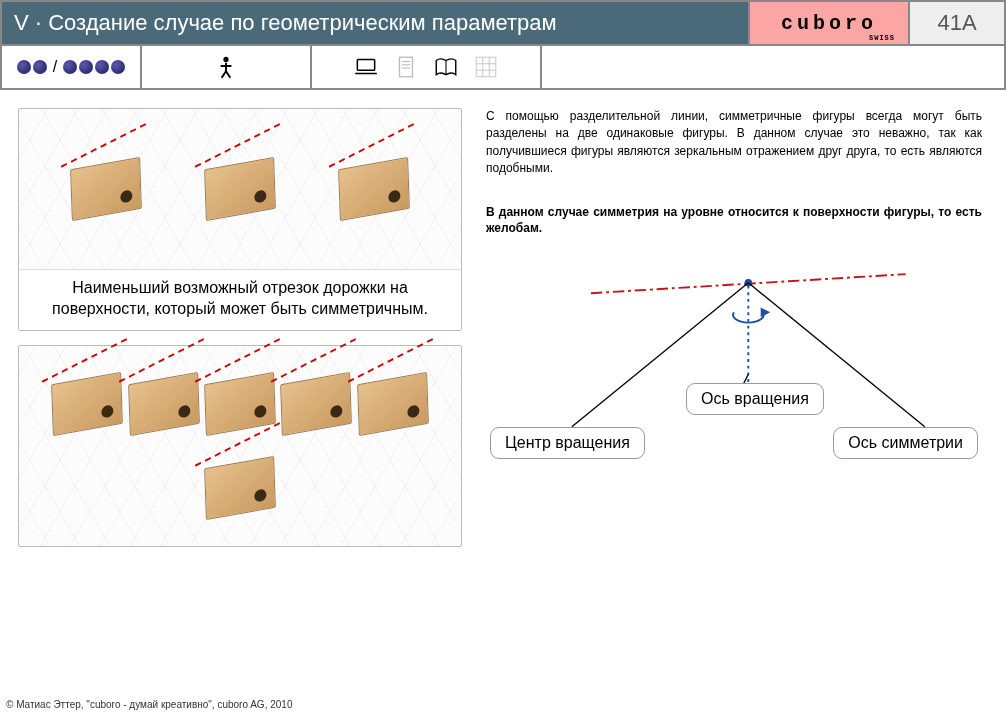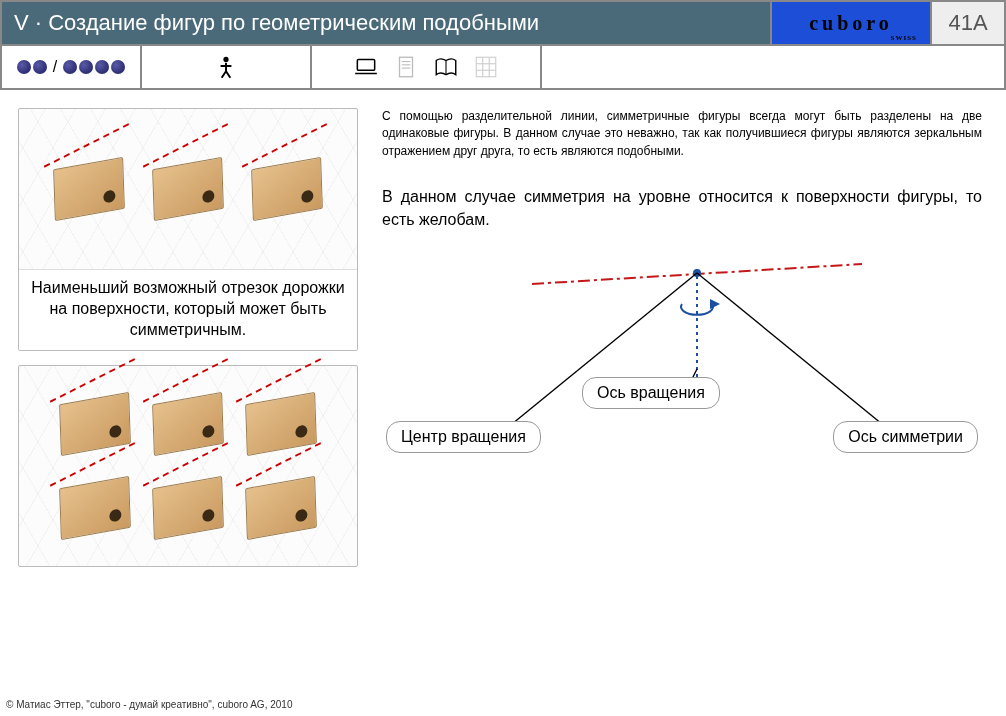--- a/index.html
+++ b/index.html
@@ -18,40 +18,40 @@
     flex: 1;
     background: #4a6a7a;
     color: #fff;
     font-size: 22px;
     padding: 8px 12px;
     display: flex;
     align-items: center;
   }
   .logo-box {
     width: 160px;
-    background: #1d4ed8;
-    display: flex;
-    align-items: center;
-    justify-content: center;
-    font-family: Liberation Serif, serif;
+    background: #fca5a5;
+    display: flex;
+    align-items: center;
+    justify-content: center;
+    font-family: Liberation Mono, monospace;
     font-weight: bold;
     letter-spacing: 4px;
     font-size: 20px;
     border-left: 2px solid #888;
     position: relative;
   }
   .logo-box .swiss {
     position: absolute;
     bottom: 2px;
     right: 13px;
     font-size: 7px;
     letter-spacing: 1px;
   }
   .page-num {
-    width: 74px;
+    width: 96px;
     background: #eee;
     display: flex;
     align-items: center;
     justify-content: center;
     font-size: 22px;
     color: #555;
     border-left: 2px solid #888;
   }
   .toolbar {
     display: flex;
@@ -80,21 +80,21 @@
     padding: 0 10px;
     justify-content: center;
     border-right: none;
   }
   .main {
     display: flex;
     padding: 18px 24px 8px 18px;
     gap: 24px;
   }
   .left-col {
-    width: 340px;
+    width: 444px;
     display: flex;
     flex-direction: column;
     gap: 14px;
   }
   .figure-box {
     border: 1px solid #bbb;
     border-radius: 2px;
     background: #fcfcfc;
     background-image:
       repeating-linear-gradient(60deg, rgba(0,0,0,0.04) 0 1px, transparent 1px 26px),
@@ -142,56 +142,57 @@
     display: flex;
     flex-direction: column;
   }
   .para1 {
     font-size: 12px;
     line-height: 1.45;
     text-align: justify;
     margin-bottom: 26px;
   }
   .para2 {
-    font-size: 16px;
+    font-size: 12px;
     line-height: 1.4;
     text-align: justify;
     margin-bottom: 18px;
+    font-weight: bold;
   }
   .diagram {
     position: relative;
     height: 210px;
   }
   .diagram svg { width: 100%; height: 100%; }
   .label-box {
     position: absolute;
     background: #fff;
     border: 1px solid #999;
-    border-radius: 14px;
+    border-radius: 9px;
     padding: 6px 14px;
     font-size: 16px;
     white-space: nowrap;
   }
   .lbl-center { left: 4px; bottom: 6px; }
   .lbl-rotation { left: 200px; bottom: 50px; }
   .lbl-symmetry { right: 4px; bottom: 6px; margin-top: 23px; }
   .footer {
     position: absolute;
     left: 6px;
     bottom: 6px;
     font-size: 10px;
     color: #333;
   }
   .ico { width:26px; height:26px; }
 </style>
 </head>
 <body>
 
 <div class="header">
-  <div class="title-bar">V · Создание фигур по геометрическим подобными</div>
+  <div class="title-bar">V · Создание случае по геометрическим параметрам</div>
   <div class="logo-box">
     <span>cuboro</span>
     <span class="swiss">SWISS</span>
   </div>
   <div class="page-num">41A</div>
 </div>
 
 <div class="toolbar">
   <div class="tool-cell difficulty">
     <span class="dot"></span>

